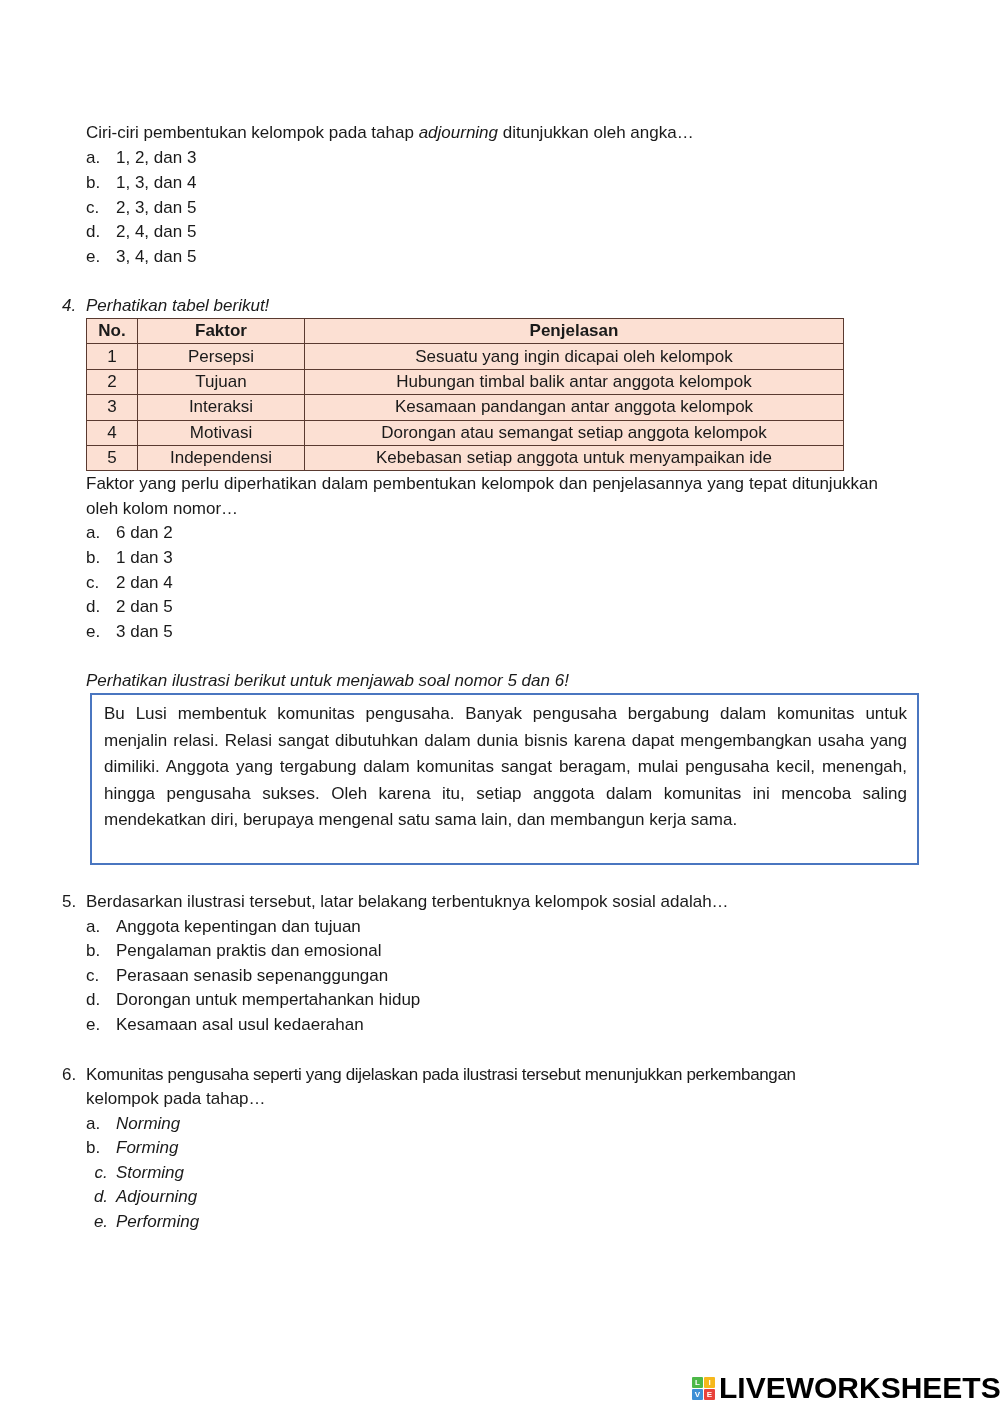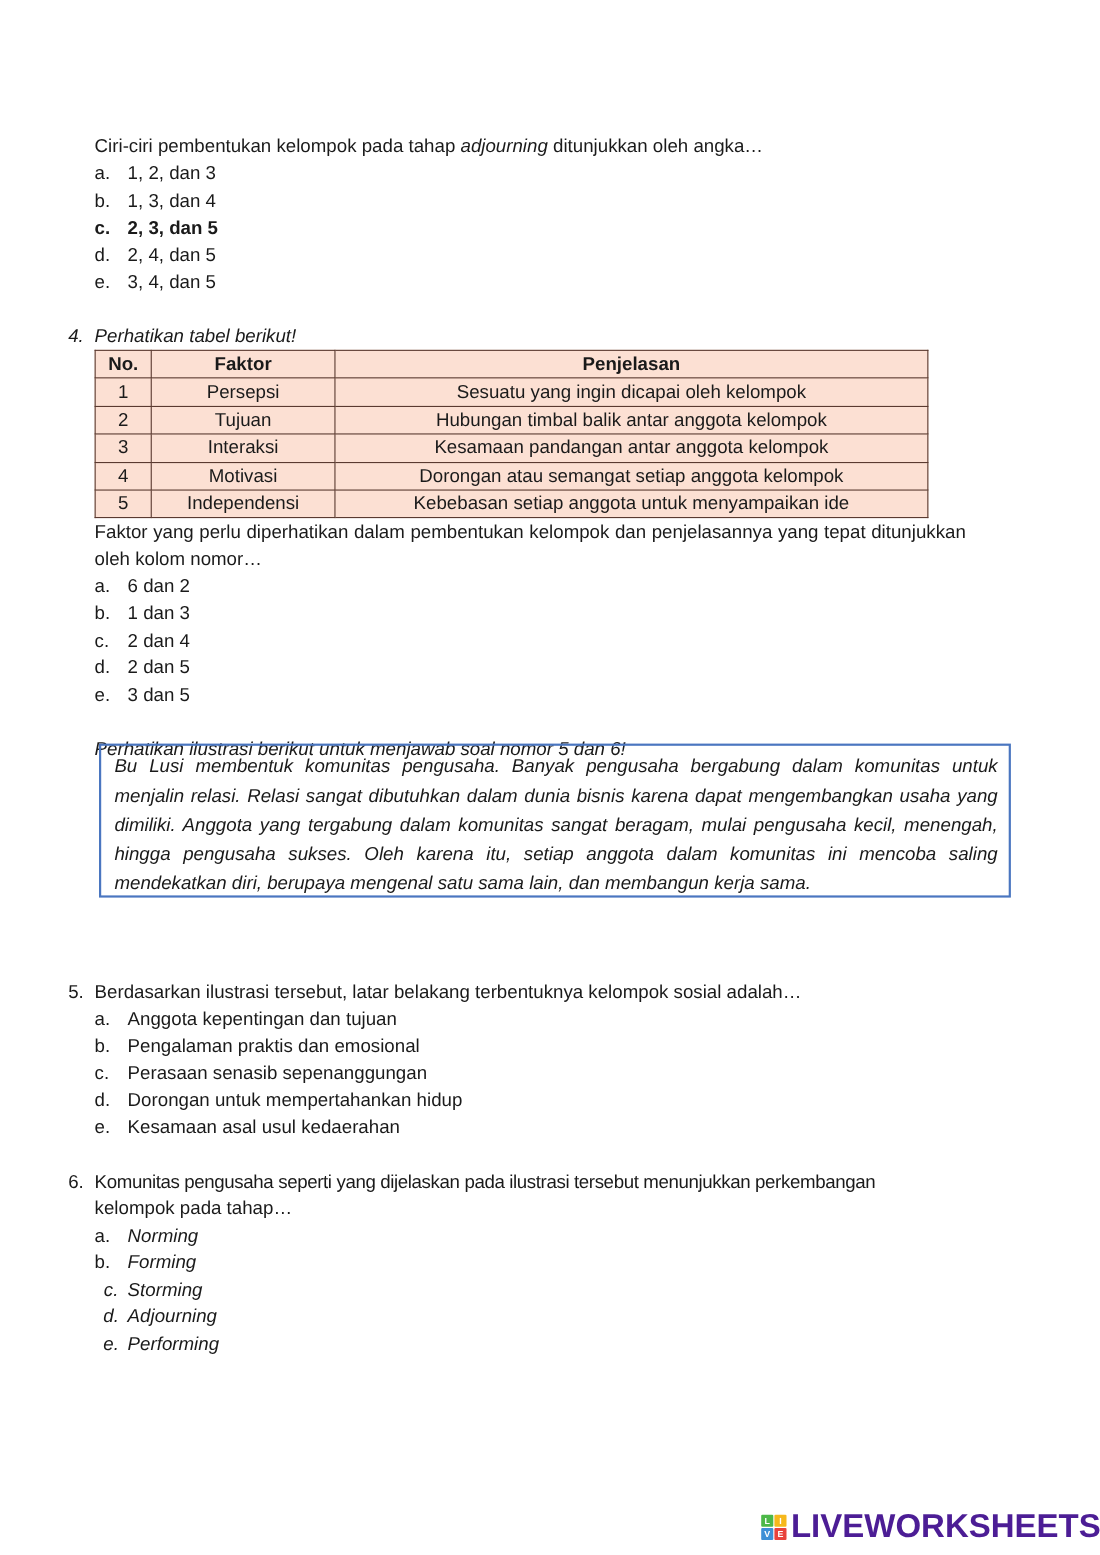--- a/index.html
+++ b/index.html
@@ -22,44 +22,44 @@
   table.factors th, table.factors td {
     border: 1px solid #5a3a30; height: 24.4px; padding: 0 8px; line-height: 22px; text-align: center;
   }
   table.factors th { font-weight: bold; text-align: center; }
   table.factors td.c-no { text-align: center; width: 34px; }
   table.factors td.c-f { width: 150px; }
 
   .justify { position: absolute; text-align: justify; text-align-last: left; line-height: 24.5px; }
 
   .box {
-    position: absolute; left: 90px; top: 676px; width: 829px; height: 140px;
-    border: 2px solid #4a76c0; box-sizing: border-box; font-style: italic;
+    position: absolute; left: 90px; top: 693px; width: 829px; height: 172px;
+    border: 2px solid #4a76c0; box-sizing: border-box;
   }
   .box p {
     margin: 0; position: absolute; left: 12px; top: 6px; width: 803px;
     line-height: 26.5px; text-align: justify; text-align-last: left;
   }
 
   .logo { position: absolute; left: 692px; top: 1374px; height: 28px; display: flex; align-items: center; }
   .logo-grid { display: grid; grid-template-columns: 11px 11px; grid-template-rows: 11px 11px; gap: 1px; margin-right: 4px; }
   .logo-grid span { font-size: 8px; font-weight: bold; color: #fff; display: flex; align-items: center; justify-content: center; border-radius: 1px; }
-  .logo-text { font-weight: bold; font-size: 30px; color: #4c1d95; letter-spacing: 0px; line-height: 28px; }
+  .logo-text { font-weight: bold; font-size: 30px; color: #000000; letter-spacing: 0px; line-height: 28px; }
 </style>
 </head>
 <body>
 
 <div class="page">
 
   <div class="line" style="left:86px; top:121px;">
     <span>Ciri-ciri pembentukan kelompok pada tahap </span><span class="it">adjourning</span><span> ditunjukkan oleh angka…</span>
   </div>
   <div class="opt" style="left:86px; top:146px;"><span class="lbl">a.</span><span>1, 2, dan 3</span></div>
   <div class="opt" style="left:86px; top:171px;"><span class="lbl">b.</span><span>1, 3, dan 4</span></div>
-  <div class="opt" style="left:86px; top:196px;font-weight:bold;"><span class="lbl">c.</span><span>2, 3, dan 5</span></div>
+  <div class="opt" style="left:86px; top:196px;"><span class="lbl">c.</span><span>2, 3, dan 5</span></div>
   <div class="opt" style="left:86px; top:220px;"><span class="lbl">d.</span><span>2, 4, dan 5</span></div>
   <div class="opt" style="left:86px; top:245px;"><span class="lbl">e.</span><span>3, 4, dan 5</span></div>
 
   <div class="num it" style="left:62px; top:294px;">4.</div>
   <div class="line it" style="left:86px; top:294px;">Perhatikan tabel berikut!</div>
 
   <table class="factors">
     <thead>
       <tr>
         <th>No.</th>

